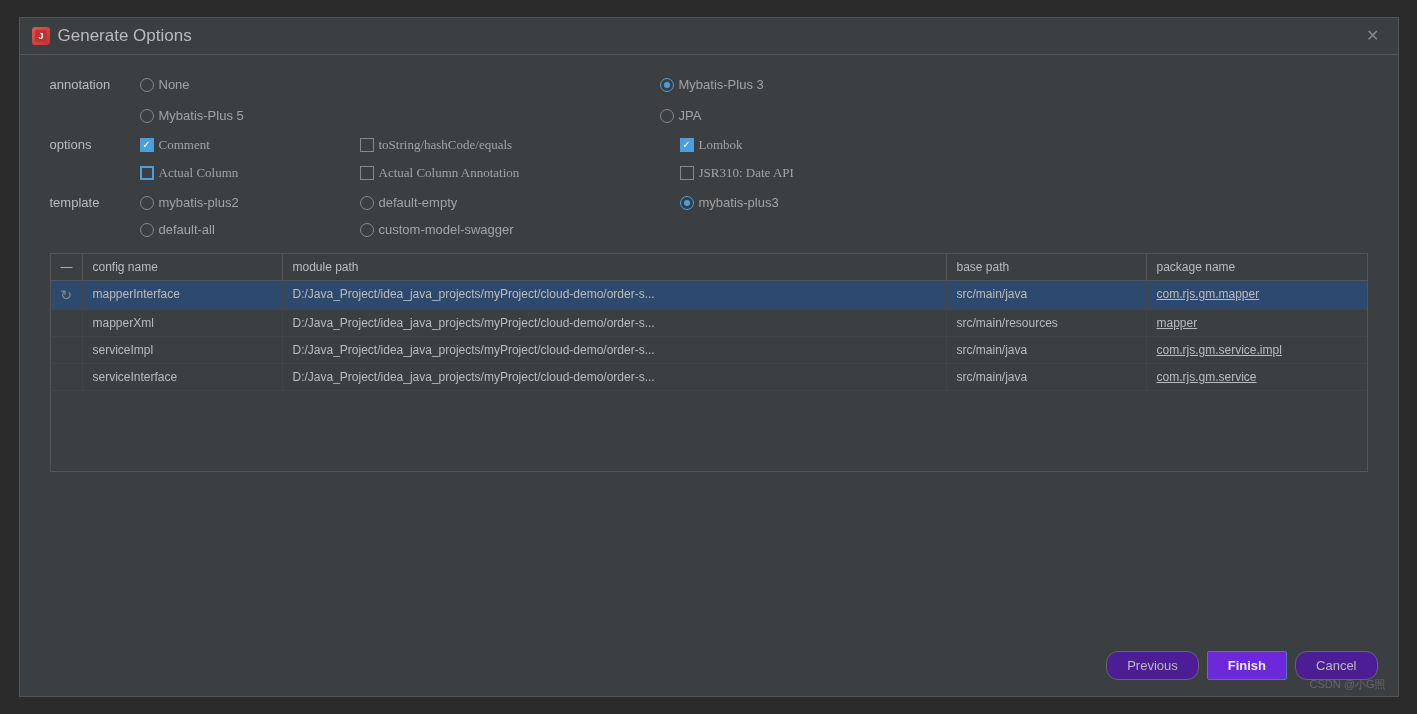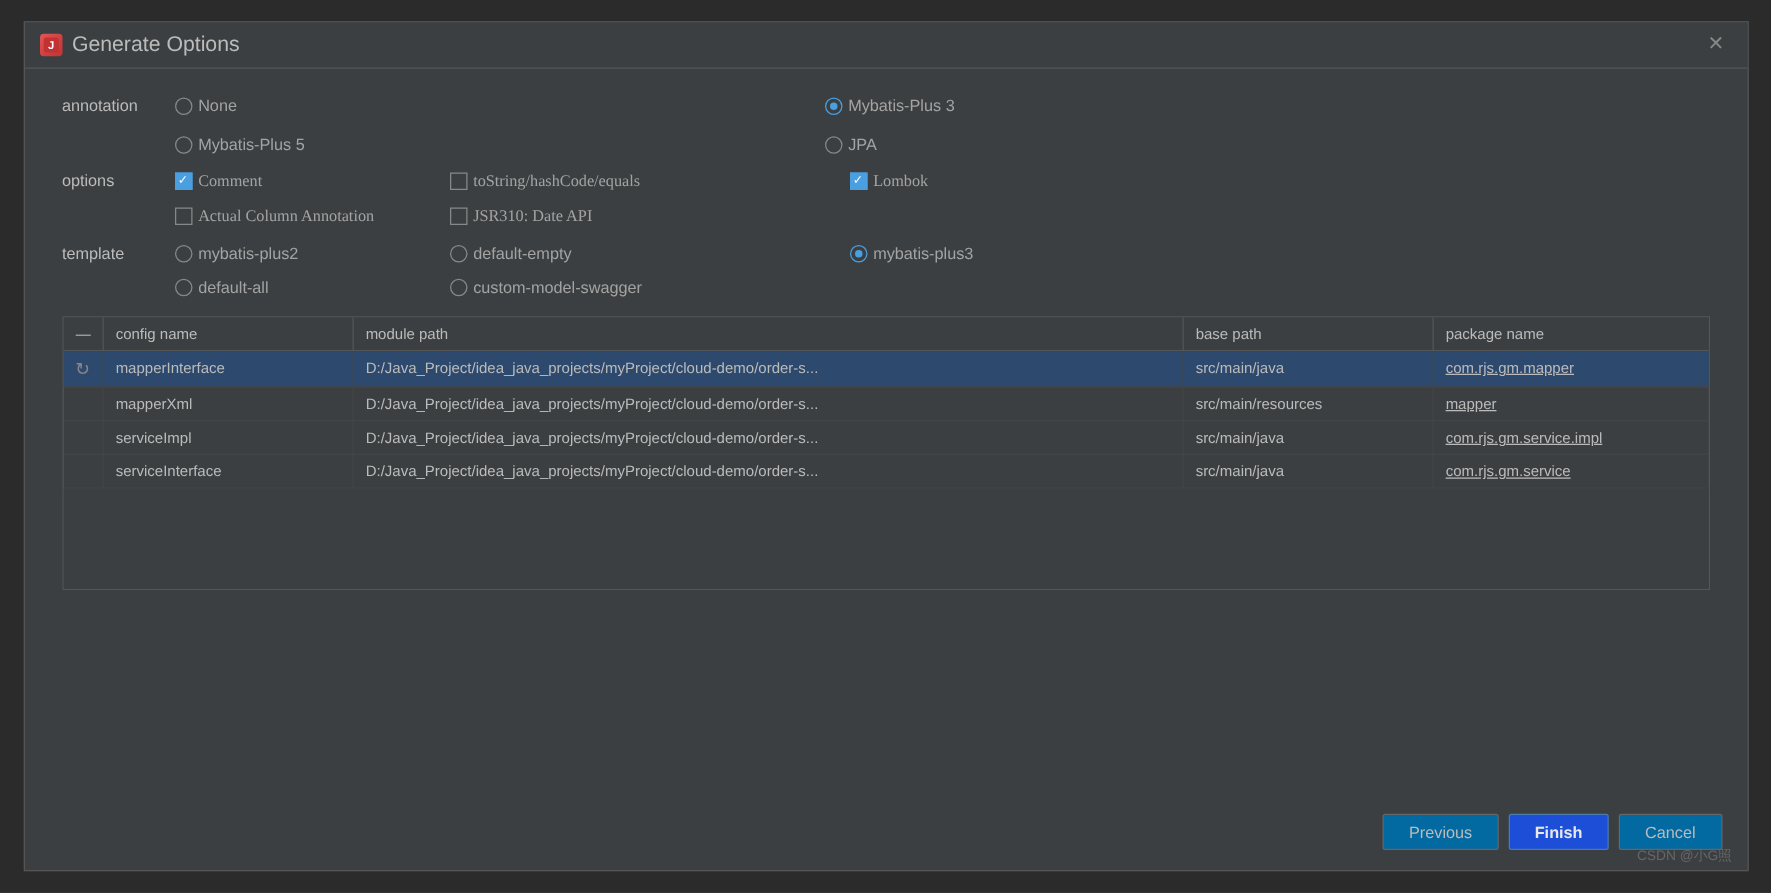--- a/index.html
+++ b/index.html
@@ -208,25 +208,26 @@
     .btn {
       padding: 6px 20px;
       border: 1px solid #666;
       cursor: pointer;
       font-size: 13px;
       border-radius: 2px;
       min-width: 80px;
       text-align: center;
     }
     .btn-default {
-      background: #0369a1;
-      color: #bbb;
+      background: #4c1d95;
+      color: #bbb;
+      border-radius: 12px;
     }
     .btn-primary {
-      background: #1d4ed8;
+      background: #6d28d9;
       border-color: #4a7bad;
       color: #e8e8e8;
       font-weight: bold;
     }
     .watermark {
       position: absolute;
       bottom: 4px;
       right: 12px;
       font-size: 11px;
       color: #666;
@@ -286,20 +287,24 @@
         <div class="checkbox-item">
           <div class="checkbox-box"></div>
           <span class="item-label">toString/hashCode/equals</span>
         </div>
         <div class="checkbox-item">
           <div class="checkbox-box checked"></div>
           <span class="item-label">Lombok</span>
         </div>
 
         <div class="checkbox-item">
+          <div class="checkbox-box highlighted"></div>
+          <span class="item-label">Actual Column</span>
+        </div>
+        <div class="checkbox-item">
           <div class="checkbox-box"></div>
           <span class="item-label">Actual Column Annotation</span>
         </div>
         <div class="checkbox-item">
           <div class="checkbox-box"></div>
           <span class="item-label">JSR310: Date API</span>
         </div>
       </div>
     </div>
 

